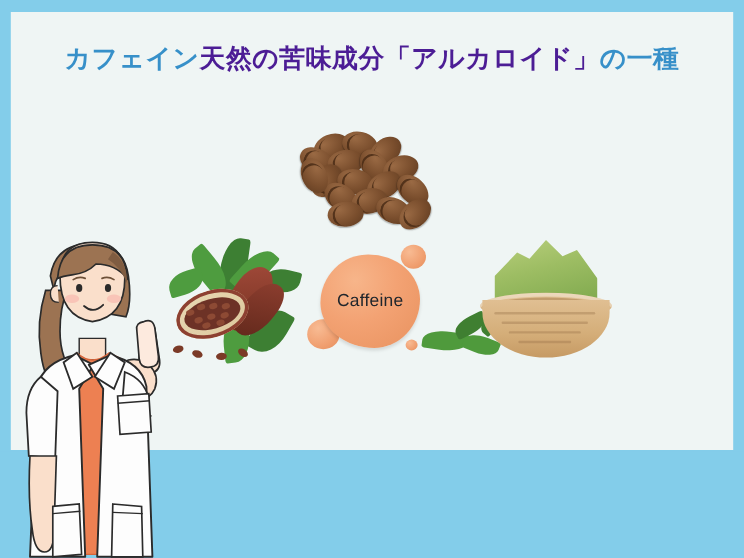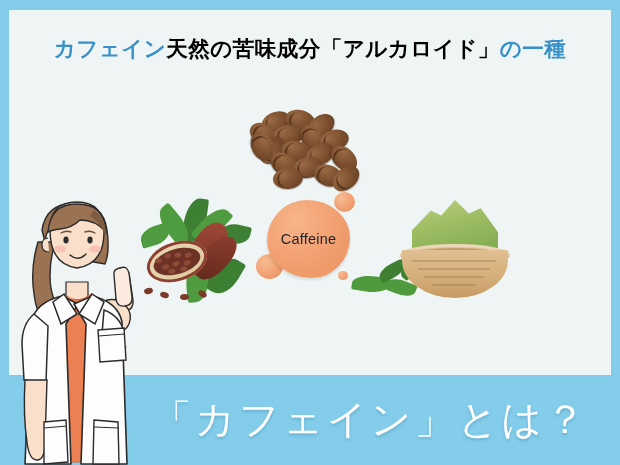--- a/index.html
+++ b/index.html
@@ -18,21 +18,21 @@
   }
 
   
   .headline{
     position:absolute;left:9px;top:34px;width:602px;
     text-align:center;line-height:1.42;
     font-weight:bold;font-size:21.5px;letter-spacing:.5px;
     color:#3790c9;white-space:nowrap;
   }
   .headline .l2{display:block;font-size:21.5px;}
-  .hl-pink{color:#000000;}
+  .hl-pink{color:#4c1d95;}
 
   
   .subcaption{
     position:absolute;left:150px;top:326px;width:430px;
     text-align:center;font-size:20px;font-weight:bold;
     color:#3790c9;letter-spacing:1px;white-space:nowrap;
   }
 
   
   .bottombar{
@@ -77,21 +77,21 @@
   }
   .pod-seeds{
     position:absolute;left:7px;top:7px;width:48px;height:25px;
     border-radius:50%;background:#6d3226;
   }
   .seed{position:absolute;width:7px;height:5px;border-radius:50%;background:#8d4a34;}
   .looseseed{position:absolute;width:9px;height:6px;border-radius:50%;
     background:#7b3a27;}
 
   
-  .caff-wrap{position:absolute;left:256px;top:188px;width:115px;height:105px;}
+  .caff-wrap{position:absolute;left:256px;top:200px;width:115px;height:105px;}
   .blob-main{
     position:absolute;left:11px;top:12px;width:83px;height:78px;
     border-radius:48% 52% 46% 54%/52% 48% 52% 48%;
     background:radial-gradient(circle at 35% 28%,#f7b58a 0%,#f3a273 45%,#e8925f 100%);
     box-shadow:0 2px 3px rgba(0,0,0,.12);
   }
   .blob-label{
     position:absolute;left:0;top:0;width:83px;height:78px;
     display:flex;align-items:center;justify-content:center;
     font-size:14.5px;color:#20262c;font-weight:400;letter-spacing:.2px;
@@ -222,21 +222,20 @@
     <div class="bowl-body">
       <div class="grain" style="left:10px;top:10px;width:84px;"></div>
       <div class="grain" style="left:16px;top:18px;width:72px;"></div>
       <div class="grain" style="left:22px;top:26px;width:60px;"></div>
       <div class="grain" style="left:30px;top:34px;width:44px;"></div>
     </div>
   </div>
 
 
   <div class="bottombar"></div>
-  <div class="bottom-title">「カフェイン」とは？</div>
 
   <svg class="sci" viewBox="0 0 135 275">
 
     <path d="M104 80 q10 -6 13 4 l4 26 q1 9 -7 11 l-10 2 z" fill="#fadfcb" stroke="#2b2b2b" stroke-width="1.4"></path>
 
     <path d="M95 110 q-10 4 -10 15 q0 14 13 17 q14 3 19 -8 q4 -11 -4 -19 q-7 -7 -18 -5 z" fill="#fadfcb" stroke="#2b2b2b" stroke-width="1.4"></path>
 
     <path d="M108 78 q7 -3 9 5 l3 24 q1 8 -7 9 q-8 1 -9 -7 l-2 -24 q-1 -6 6 -7 z" fill="#fdeade" stroke="#2b2b2b" stroke-width="1.4"></path>
 
     <path d="M26 52 q-8 26 -4 52 q3 24 14 30 l16 -8 q-14 -16 -14 -40 q0 -20 6 -34 z" fill="#9c7352" stroke="#2b2b2b" stroke-width="1.4"></path>

